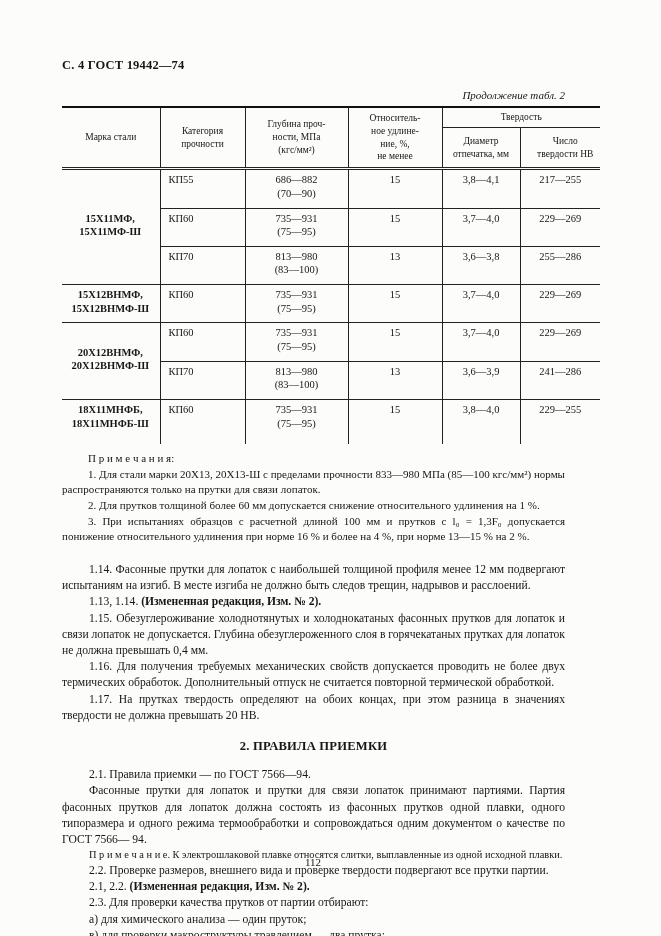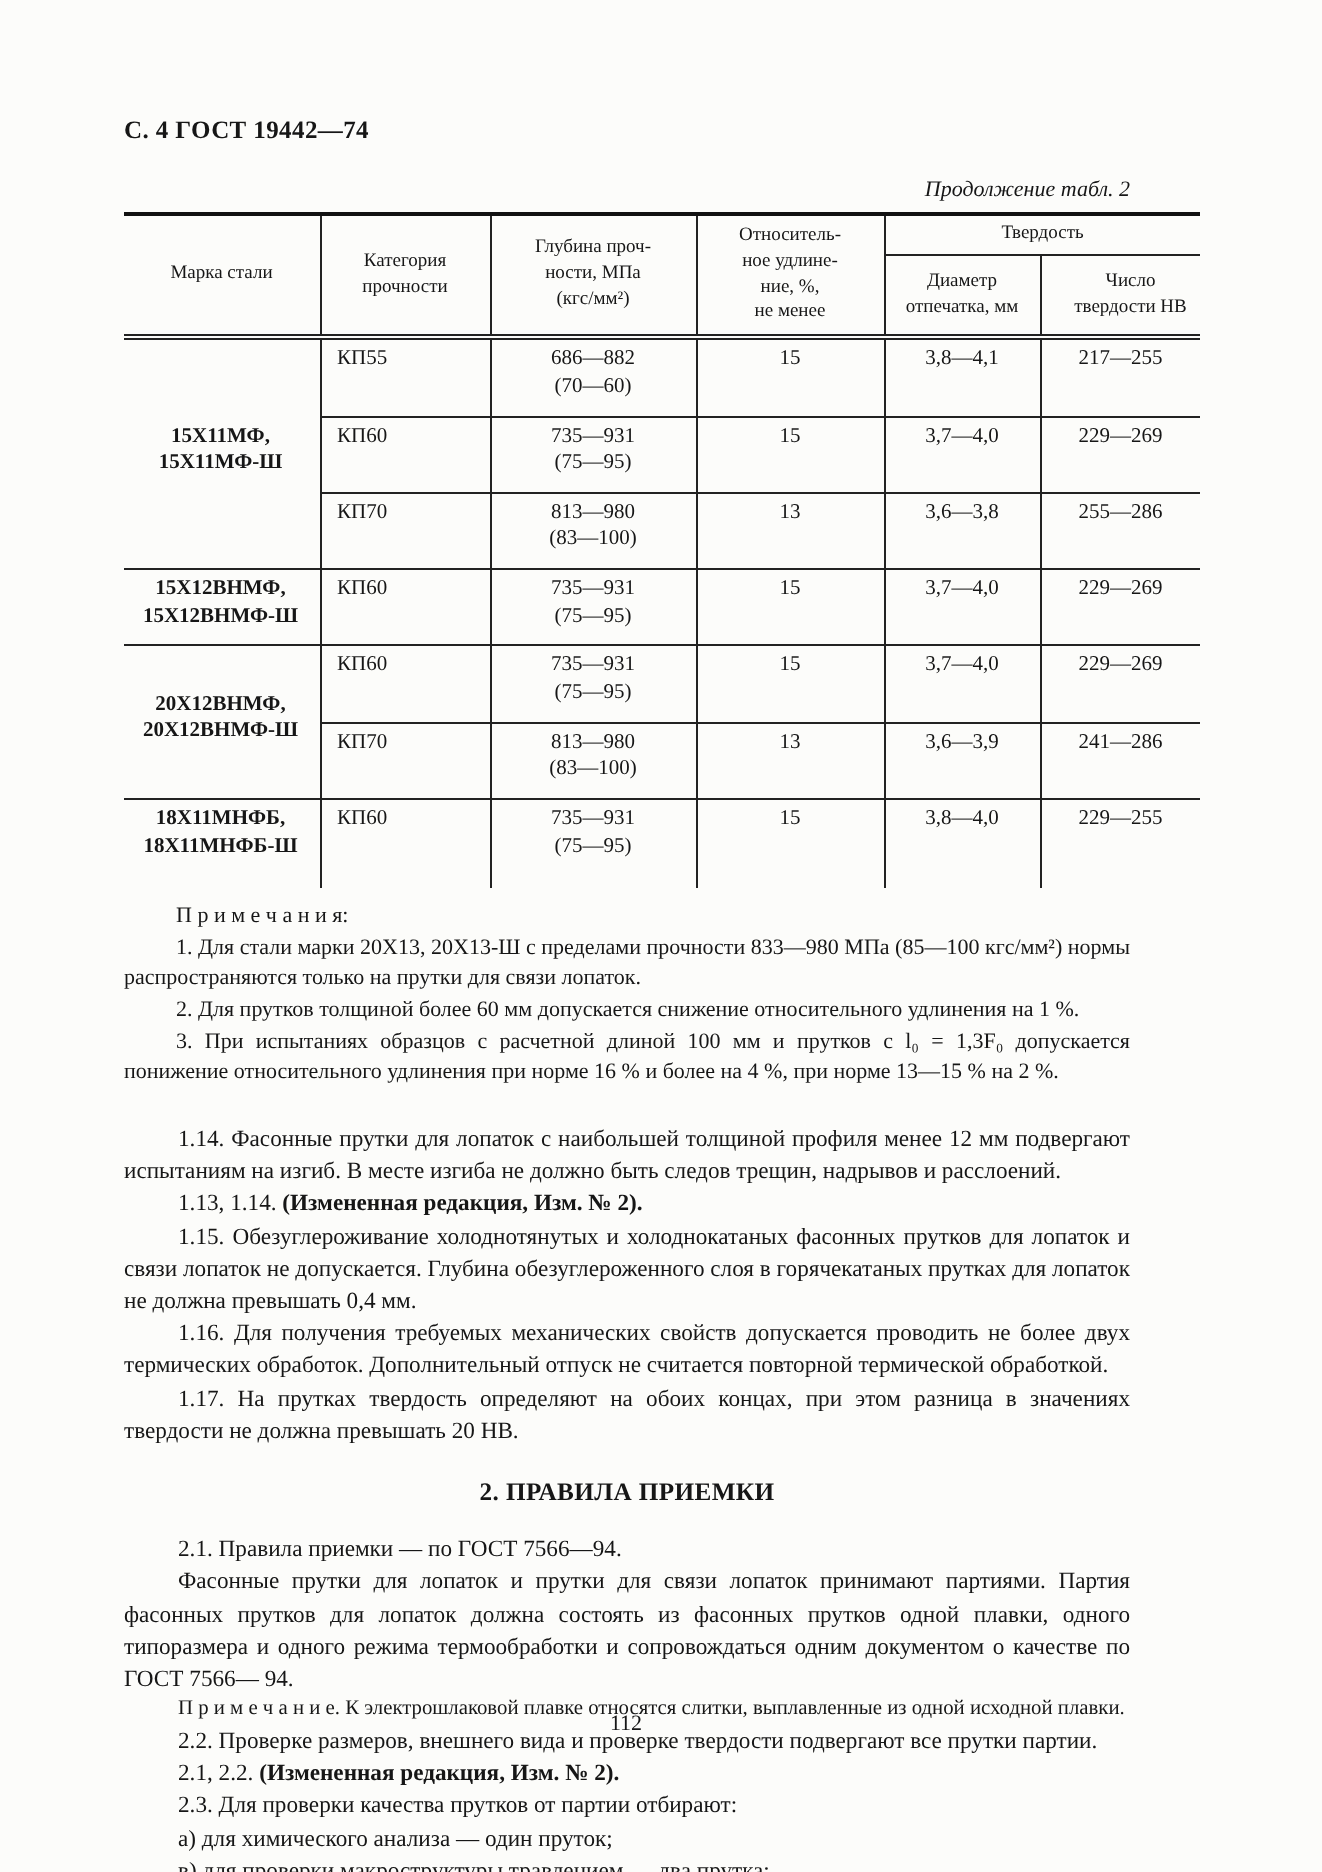--- a/index.html
+++ b/index.html
@@ -87,21 +87,21 @@
     </thead>
     <tbody>
       <tr>
         <td class="grade" rowspan="3">
           <span class="ln">15Х11МФ,</span>
           <span class="ln">15Х11МФ-Ш</span>
         </td>
         <td class="cat">КП55</td>
         <td class="num">
           <span class="ln">686—882</span>
-          <span class="ln">(70—60)</span>
+          <span class="ln">(70—90)</span>
         </td>
         <td class="num">15</td>
         <td class="num">3,8—4,1</td>
         <td class="num no-r">217—255</td>
       </tr>
       <tr>
         <td class="cat">КП60</td>
         <td class="num">
           <span class="ln">735—931</span>
           <span class="ln">(75—95)</span>

